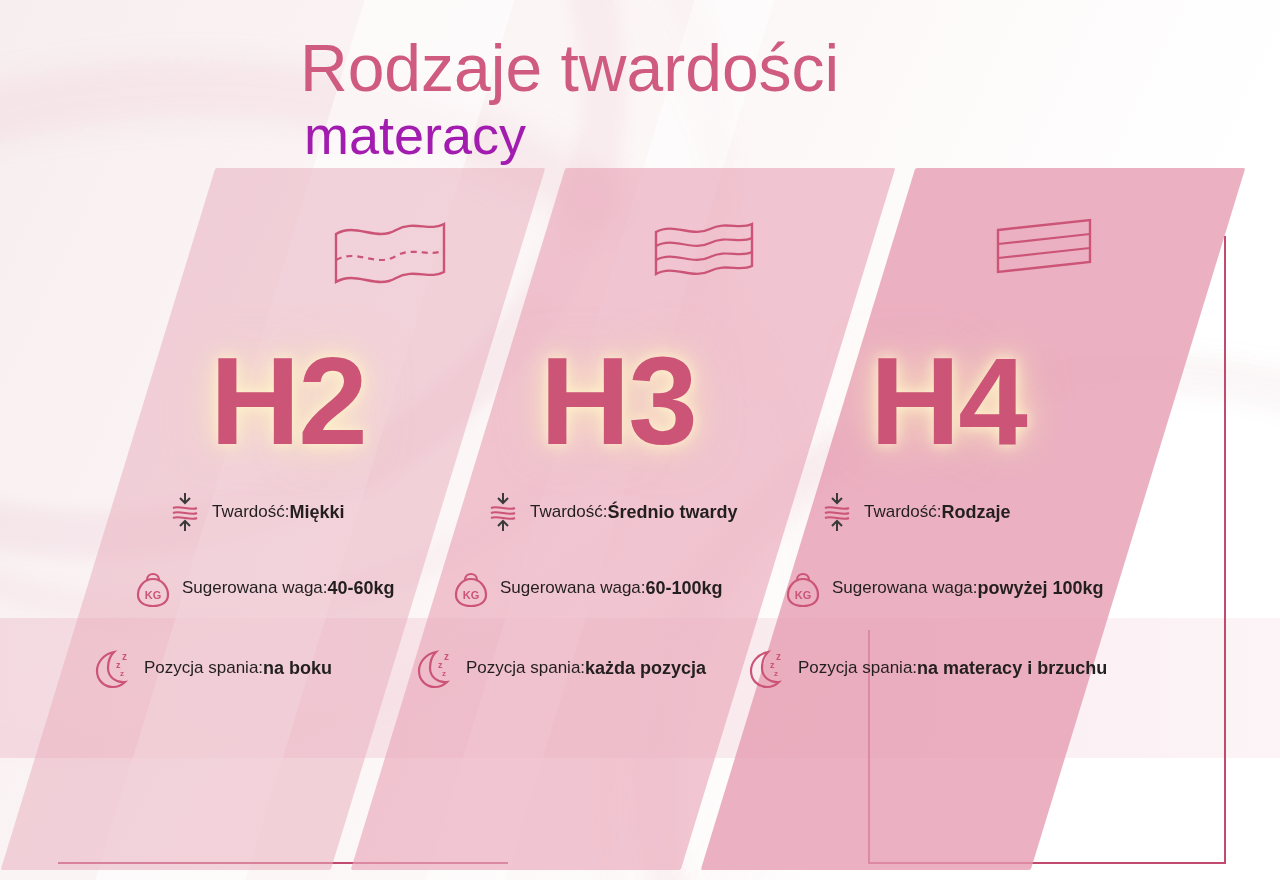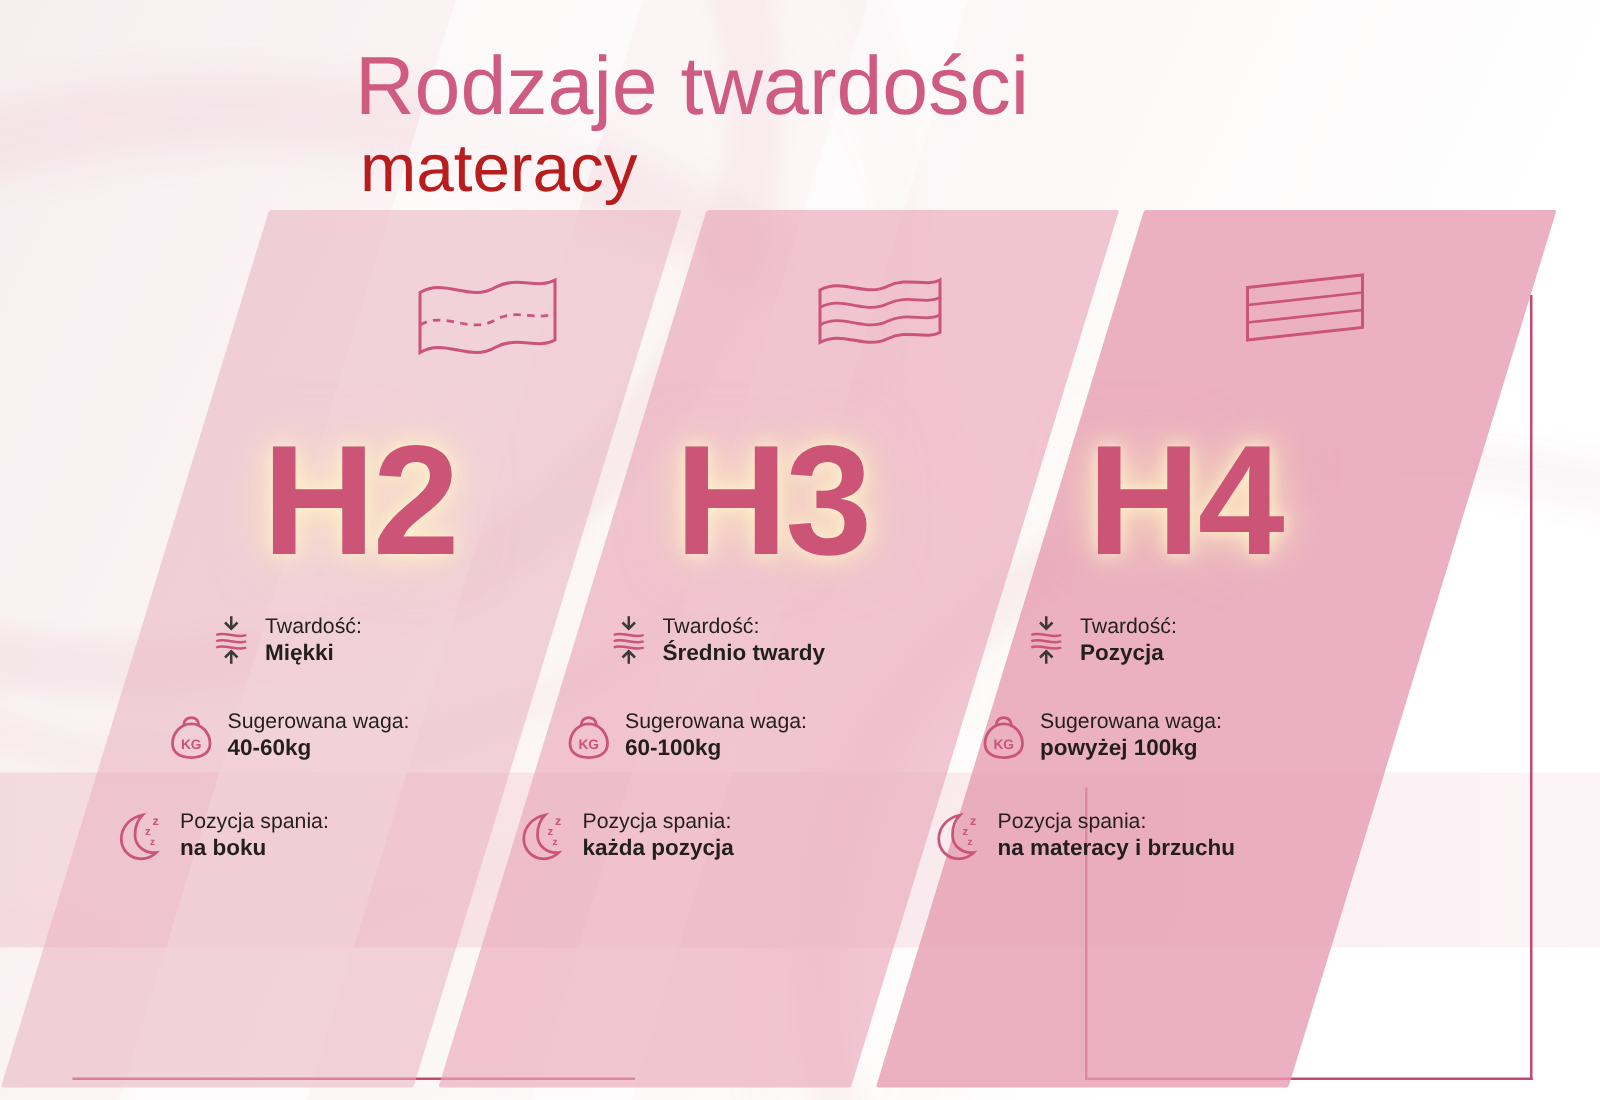--- a/index.html
+++ b/index.html
@@ -116,36 +116,36 @@
   .frame-v {
     width: 2px;
   }
   .frame-h {
     height: 2px;
   }
 
   
   .title-block {
     position: absolute;
-    left: 284px;
+    left: 300px;
     top: 30px;
     z-index: 8;
   }
   .title-main {
     font-size: 66px;
     line-height: 76px;
     color: #cf5b80;
     font-weight: 400;
     letter-spacing: 0px;
     white-space: nowrap;
   }
   .title-sub {
     font-size: 54px;
     line-height: 58px;
-    color: #b91c1c;
+    color: #a21caf;
     font-weight: 400;
     margin-left: 4px;
     white-space: nowrap;
   }
 
   
   .cards {
     position: absolute;
     inset: 0;
     z-index: 4;
@@ -222,21 +222,21 @@
   .info-icon {
     flex: 0 0 auto;
     width: 42px;
     height: 44px;
     display: flex;
     align-items: center;
     justify-content: flex-end;
   }
   .info-text {
     display: flex;
-    flex-direction: column;
+    flex-direction: row;
     justify-content: center;
   }
   .info-label {
     font-size: 17px;
     line-height: 21px;
     color: #231f20;
     font-weight: 400;
     white-space: nowrap;
   }
   .info-value {
@@ -413,21 +413,21 @@
         <svg width="34" height="42" viewBox="0 0 34 42">
           <path d="M17 2 L17 11 M12 7 L17 12 L22 7" fill="none" stroke="#3a3a3a" stroke-width="2"></path>
           <path d="M5 17 C11 14, 23 20, 29 17" fill="none" stroke="#cb5477" stroke-width="2"></path>
           <path d="M5 22 C11 19, 23 25, 29 22" fill="none" stroke="#cb5477" stroke-width="2"></path>
           <path d="M5 27 C11 24, 23 30, 29 27" fill="none" stroke="#cb5477" stroke-width="2"></path>
           <path d="M17 40 L17 31 M12 35 L17 30 L22 35" fill="none" stroke="#3a3a3a" stroke-width="2"></path>
         </svg>
       </div>
       <div class="info-text">
         <div class="info-label">Twardość:</div>
-        <div class="info-value">Pozycja</div>
+        <div class="info-value">Rodzaje</div>
       </div>
     </div>
 
     <div class="info-row row-weight">
       <div class="info-icon">
         <svg width="38" height="44" viewBox="0 0 38 44">
           <path d="M13 14 C13 6, 25 6, 25 14" fill="none" stroke="#cb5477" stroke-width="2.2"></path>
           <path d="M19 13 C28 13, 34 21, 34 29 C34 36, 28 40, 19 40 C10 40, 4 36, 4 29 C4 21, 10 13, 19 13 Z" fill="none" stroke="#cb5477" stroke-width="2.2"></path>
           <text x="19" y="33" font-family="Liberation Sans, sans-serif" font-size="11" font-weight="bold" fill="#cb5477" text-anchor="middle">KG</text>
         </svg>

